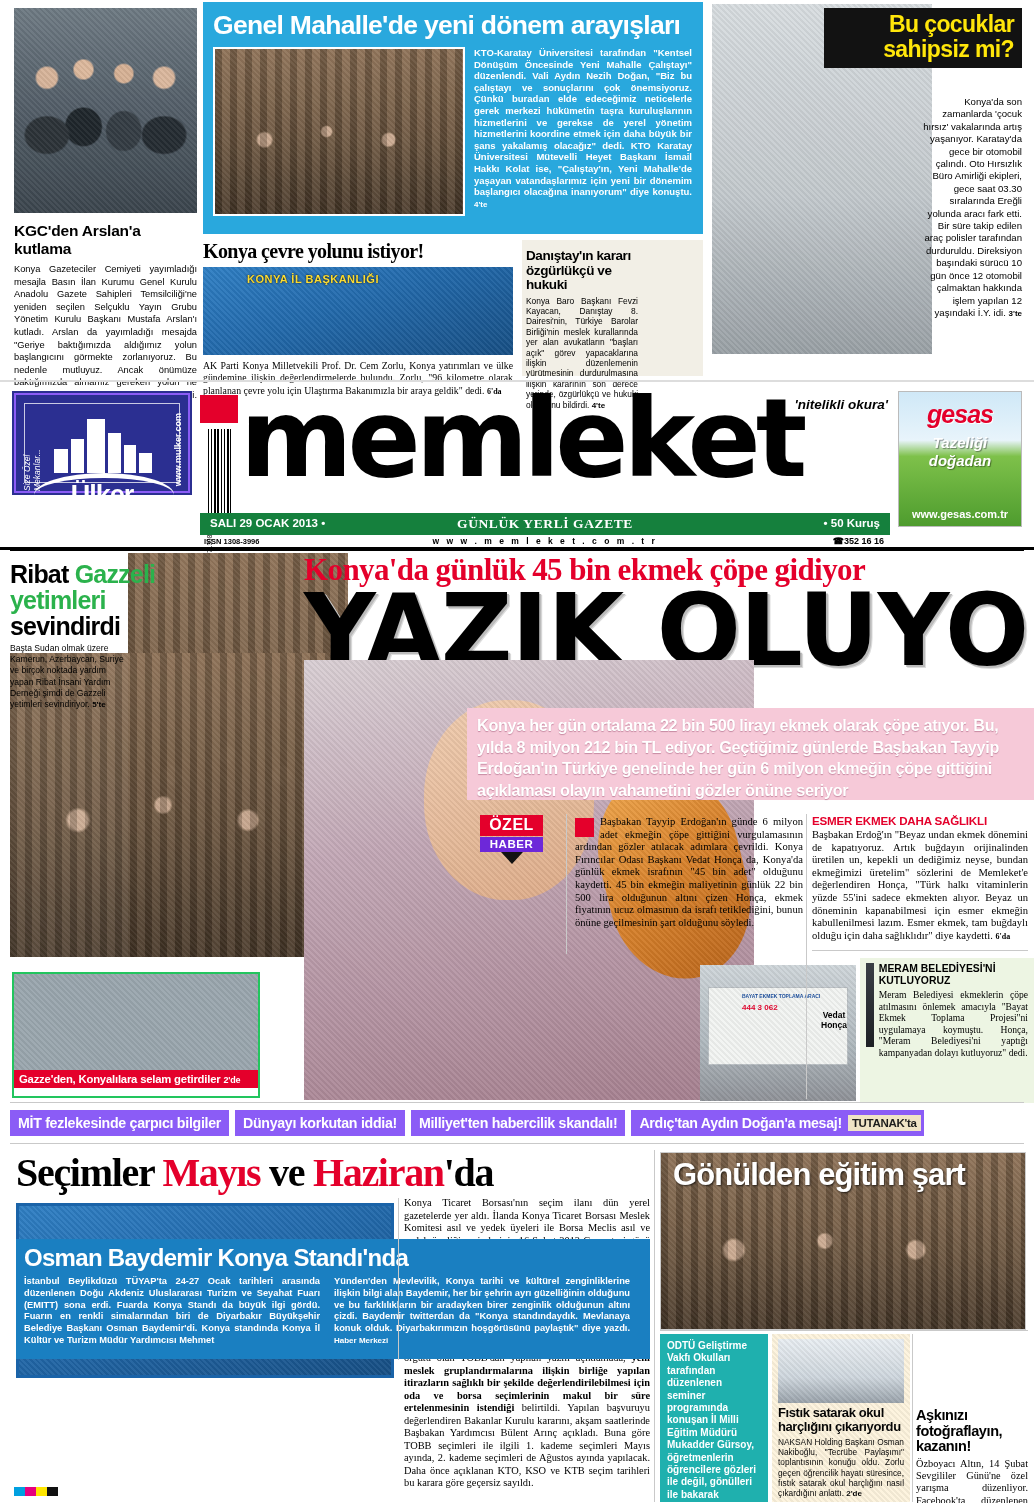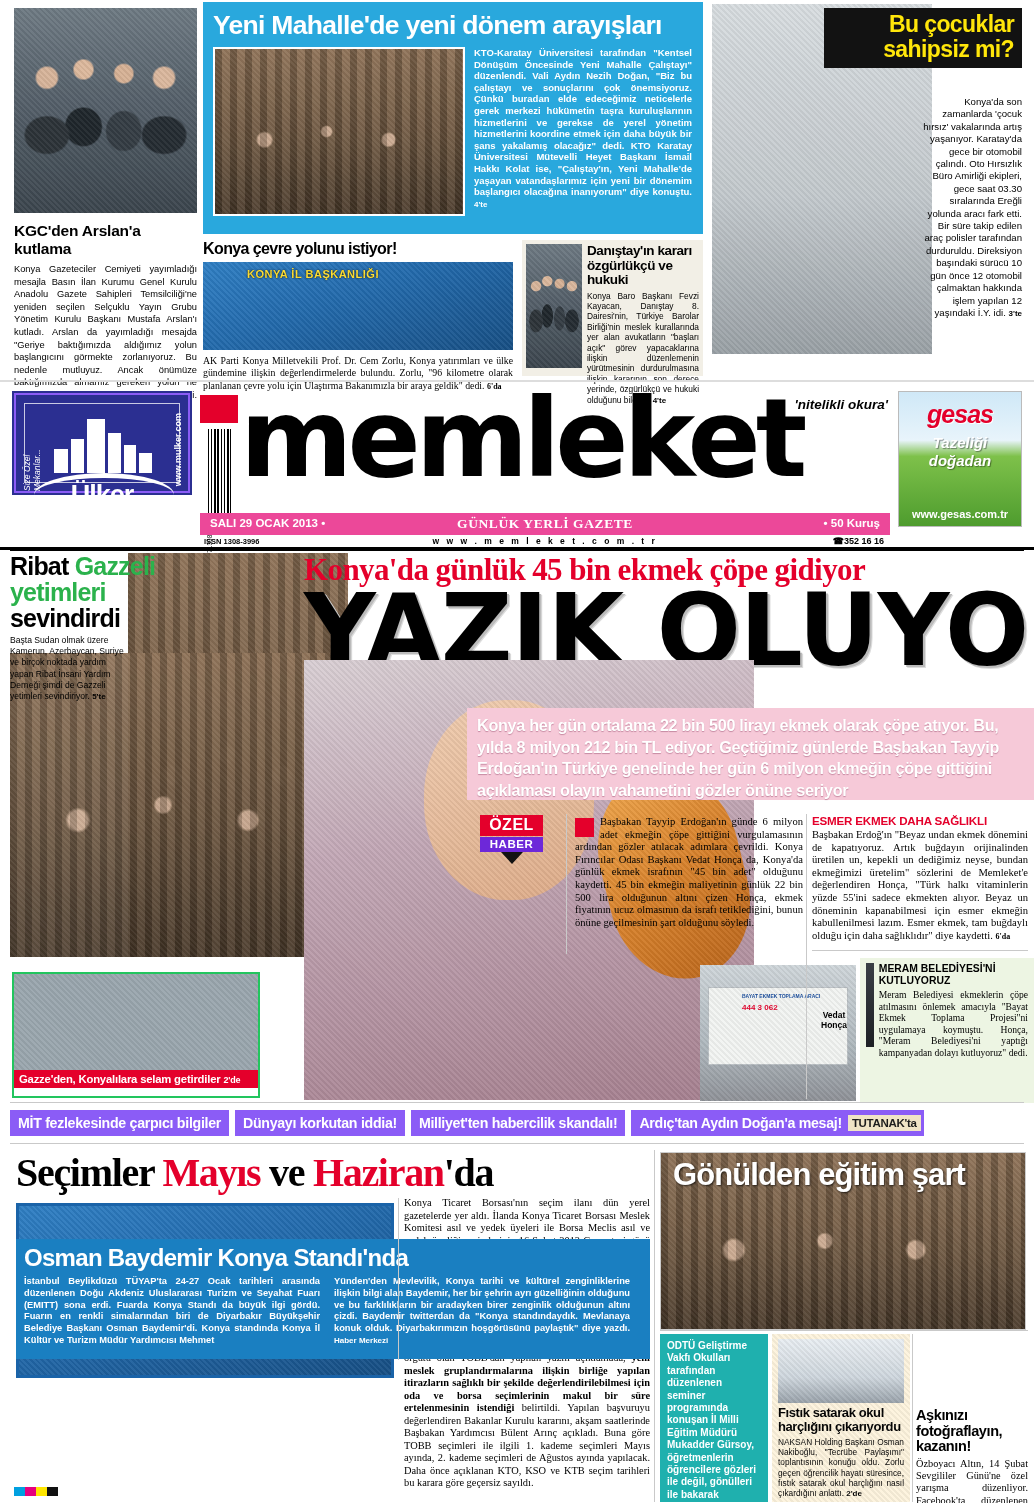--- a/index.html
+++ b/index.html
@@ -61,26 +61,26 @@
   .tl-body { font-size:9.3px; line-height:12.6px; text-align:justify; margin-top:5px; font-family:"Liberation Sans",sans-serif;}
   .pg { font-weight:bold; font-size:8px; }
 
   .cyan-box { position:absolute; left:203px; top:2px; width:500px; height:232px; background:#29a8dd; padding:8px 10px 10px 10px; }
   .cyan-box h1 { color:#fff; font-size:26.5px; font-weight:bold; letter-spacing:-.7px; line-height:30px; }
   .cyan-inner { display:flex; gap:9px; margin-top:7px; }
   .cyan-inner .photo { width:252px; height:169px; border:2px solid #fff; }
   .cyan-inner .txt { color:#fff; font-size:9.5px; line-height:11.6px; text-align:justify; font-weight:bold; width:218px; }
 
   .konya-cevre { position:absolute; left:203px; top:240px; width:310px; }
-  .konya-cevre h2 { font-size:16px; font-weight:bold; letter-spacing:-.6px; }
+  .konya-cevre h2 { font-size:20px; font-weight:bold; letter-spacing:-.6px;font-family:Liberation Serif, serif; }
   .kc-photo { width:310px; height:88px; margin-top:4px; position:relative; }
   .kc-banner { position:absolute; left:44px; top:6px; color:#ffdf2e; font-weight:bold; font-size:11px; letter-spacing:.5px; text-shadow:0 0 2px #000; }
   .kc-body { font-size:9.8px; line-height:12.4px; margin-top:5px; font-family:"Liberation Serif", serif; text-align:justify; }
 
-  .danistay { position:absolute; left:522px; top:240px; width:181px; height:136px; background:#f2efe6; padding:4px; display:flex; gap:5px; }
+  .danistay { position:absolute; left:522px; top:240px; width:181px; height:136px; background:#f2efe6; padding:4px; display:flex; gap:5px;flex-direction:column; }
   .dan-photo { width:56px; height:124px; }
   .dan-right { width:112px; }
   .dan-right h3 { font-size:13.5px; font-weight:bold; line-height:14.5px; letter-spacing:-.4px; }
   .dan-right p { font-size:8.4px; line-height:10.4px; text-align:justify; margin-top:3px; }
 
   .tr-box { position:absolute; left:712px; top:4px; width:310px; height:370px; }
   .tr-photo { position:absolute; left:0; top:0; width:220px; height:350px; }
   .tr-head { position:absolute; right:0; top:4px; width:198px; background:#121212; padding:4px 8px 6px 4px; }
   .tr-head span { display:block; color:#ffe60a; font-weight:bold; font-size:23px; line-height:25px; letter-spacing:-.6px; text-align:right; }
   .tr-body { position:absolute; right:0; top:92px; width:100px; font-size:9.6px; line-height:12.4px; text-align:right; }
@@ -99,42 +99,42 @@
   .ulker .vert-l { position:absolute; left:6px; top:22px; color:#fff; font-size:8.5px; font-style:italic; writing-mode:vertical-rl; transform:rotate(180deg); }
 
   .mast-center { position:absolute; left:200px; top:8px; width:690px; }
   .red-sq { position:absolute; left:0; top:4px; width:38px; height:28px; background:#e4002b; }
   .barcode { position:absolute; left:8px; top:38px; width:26px; height:84px;
     background:repeating-linear-gradient(90deg,#000 0 1.5px, #fff 1.5px 3px, #000 3px 4.2px, #fff 4.2px 6.4px);
   }
   .barcode-num { position:absolute; left:6px; top:122px; font-size:6.5px; writing-mode:vertical-rl; transform:rotate(180deg); }
   .memleket { position:absolute; left:40px; top:-8px; font-size:108px; font-weight:bold; letter-spacing:-5px; line-height:112px; font-family:"DejaVu Sans", sans-serif; }
   .nitelikli { position:absolute; right:2px; top:6px; font-size:13.5px; font-style:italic; font-weight:bold; }
-  .red-bar { position:absolute; left:0; top:122px; width:690px; height:22px; background:#ec4899; color:#fff; }
+  .red-bar { position:absolute; left:0; top:122px; width:690px; height:22px; background:#15803d; color:#fff; }
   .red-bar .l { position:absolute; left:10px; top:4px; font-size:11.5px; font-weight:bold; }
   .red-bar .c { position:absolute; left:0; right:0; text-align:center; top:3px; font-size:13.5px; font-weight:bold; font-family:"Liberation Serif",serif; letter-spacing:.6px;}
   .red-bar .r { position:absolute; right:10px; top:4px; font-size:11.5px; font-weight:bold; }
   .issn-row { position:absolute; left:0; top:145px; width:690px; height:14px; }
   .issn-row .l { position:absolute; left:4px; top:1px; font-size:7.5px; font-weight:bold; }
   .issn-row .c { position:absolute; left:0; right:0; text-align:center; top:0; font-size:8.5px; font-weight:bold; letter-spacing:2.5px;}
   .issn-row .r { position:absolute; right:6px; top:0; font-size:9px; font-weight:bold; }
 
   .gesas { position:absolute; left:898px; top:8px; width:124px; height:136px; border:1px solid #bbb;
     background:linear-gradient(180deg,#cfe8f7 0%, #e8f4fb 36%, #7ec14a 48%, #4e9c2e 100%); }
   .gesas .logo { position:absolute; left:0; right:0; top:8px; text-align:center; color:#e4002b; font-weight:bold; font-style:italic; font-size:25px; letter-spacing:-1px; text-shadow:1px 1px 0 #fff; }
   .gesas .s1 { position:absolute; left:0; right:0; top:42px; text-align:center; color:#fff; font-style:italic; font-weight:bold; font-size:15px; text-shadow:1px 1px 1px rgba(0,0,0,.4); }
   .gesas .s2 { position:absolute; left:0; right:0; top:60px; text-align:center; color:#fff; font-style:italic; font-weight:bold; font-size:15px; text-shadow:1px 1px 1px rgba(0,0,0,.4); }
   .gesas .url { position:absolute; left:0; right:0; bottom:6px; text-align:center; color:#fff; font-weight:bold; font-size:11px; }
 
   .thin-rule { position:absolute; left:0; width:1034px; height:3px; background:#000; }
 
   
   .lead { position:absolute; left:0; top:553px; width:1034px; height:550px; }
 
-  .ribat { position:absolute; left:10px; top:0; width:200px; }
+  .ribat { position:absolute; left:10px; top:8px; width:200px; }
   .ribat h2 { font-size:25px; font-weight:bold; line-height:26px; letter-spacing:-.8px; }
   .ribat h2 .g { color:#2bb24c; }
   .ribat p { font-size:8.6px; line-height:11.2px; margin-top:4px; width:118px; }
 
   .photo-ribat { position:absolute; left:128px; top:0px; width:220px; height:404px; }
   .photo-ribat2 { position:absolute; left:10px; top:100px; width:340px; height:304px; }
 
   .lead-right { position:absolute; left:304px; top:0; width:730px; }
   .kicker { color:#e4002b; font-size:31px; font-weight:bold; font-family:"Liberation Serif", serif; letter-spacing:-.6px; line-height:34px; white-space:nowrap;}
   .yazik { font-size:99px; font-weight:bold; letter-spacing:-1px; line-height:92px; margin-top:-2px; font-family:"DejaVu Sans", sans-serif;
@@ -231,21 +231,21 @@
     <div class="tl-box">
       <div class="photo people tl-photo grain"></div>
       <div class="tl-title">KGC'den Arslan'a kutlama</div>
       <div class="tl-body">
         <span>Konya Gazeteciler Cemiyeti yayımladığı mesajla Basın İlan Kurumu Genel Kurulu Anadolu Gazete Sahipleri Temsilciliği'ne yeniden seçilen Selçuklu Yayın Grubu Yönetim Kurulu Başkanı Mustafa Arslan'ı kutladı. Arslan da yayımladığı mesajda "Geriye baktığımızda aldığımız yolun başlangıcını görmekte zorlanıyoruz. Bu nedenle mutluyuz. Ancak önümüze baktığımızda almamız gereken yolun ne kadar uzun olduğunun da farkındayız" dedi.</span>
         <span class="pg">2'de</span>
       </div>
     </div>
 
     <div class="cyan-box">
-      <h1>Yeni Mahalle'de yeni dönem arayışları</h1>
+      <h1>Genel Mahalle'de yeni dönem arayışları</h1>
       <div class="cyan-inner">
         <div class="photo crowd grain"></div>
         <div class="txt">
           <span>KTO-Karatay Üniversitesi tarafından "Kentsel Dönüşüm Öncesinde Yeni Mahalle Çalıştayı" düzenlendi. Vali Aydın Nezih Doğan, "Biz bu çalıştayı ve sonuçlarını çok önemsiyoruz. Çünkü buradan elde edeceğimiz neticelerle gerek merkezi hükümetin taşra kuruluşlarının hizmetlerini ve gerekse de yerel yönetim hizmetlerini koordine etmek için daha büyük bir şans yakalamış olacağız" dedi. KTO Karatay Üniversitesi Mütevelli Heyet Başkanı İsmail Hakkı Kolat ise, "Çalıştay'ın, Yeni Mahalle'de yaşayan vatandaşlarımız için yeni bir dönemim başlangıcı olacağına inanıyorum" diye konuştu.</span>
           <span class="pg">4'te</span>
         </div>
       </div>
     </div>
 
     <div class="konya-cevre">

